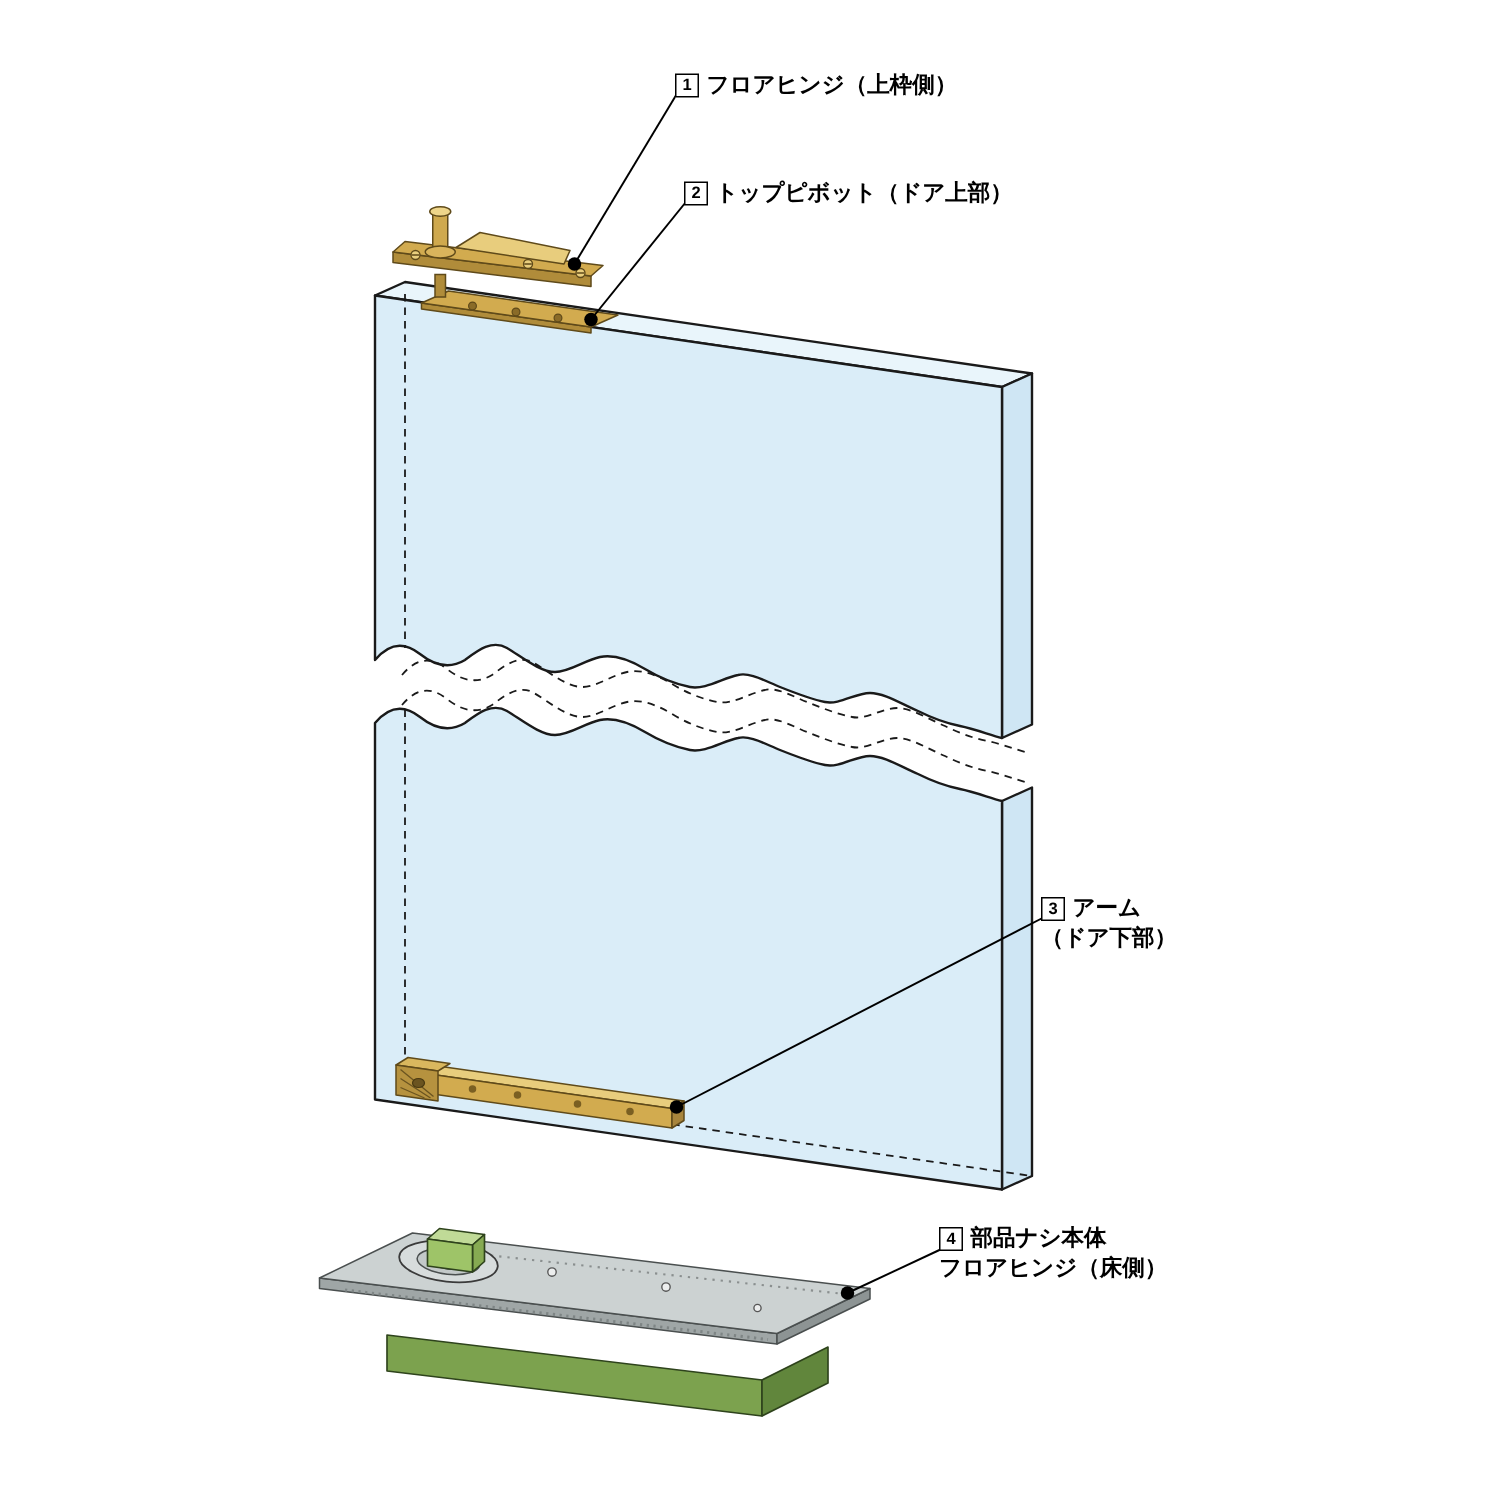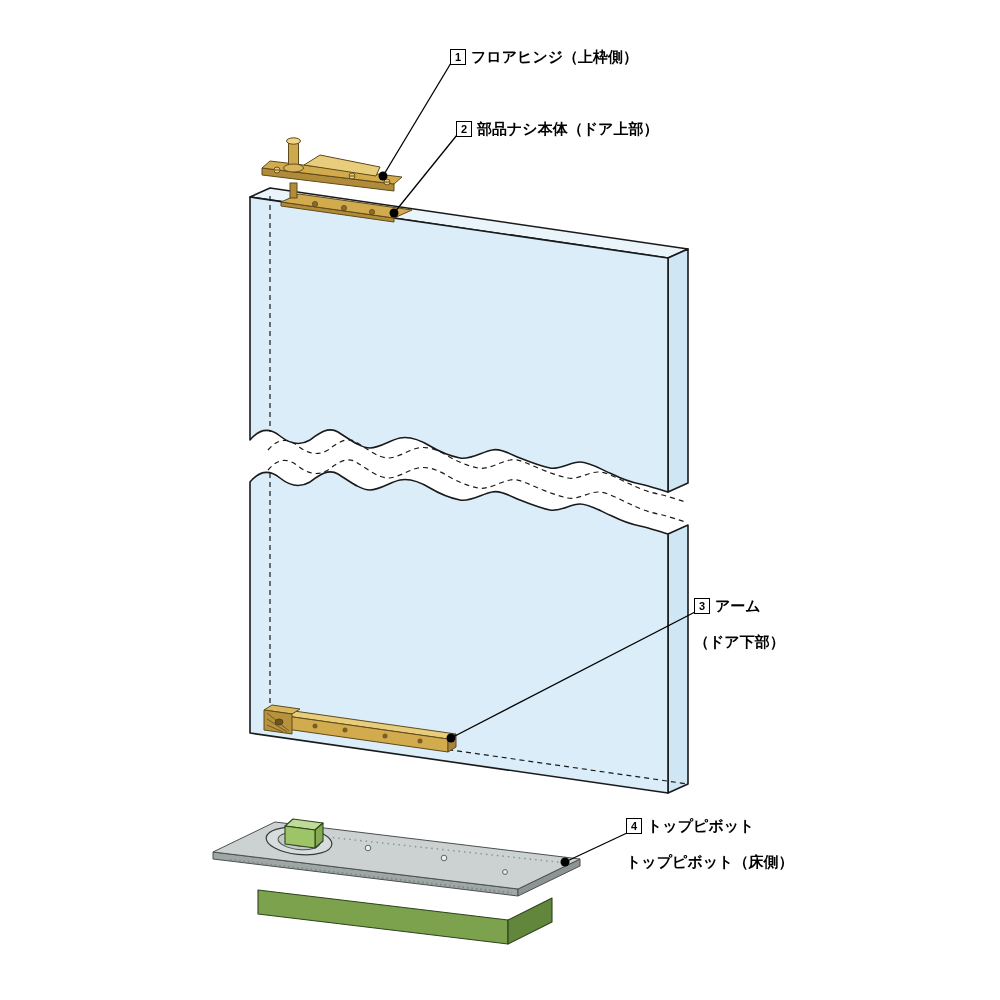--- a/index.html
+++ b/index.html
@@ -5,21 +5,21 @@
   html,body{margin:0;padding:0;background:#fff;}
   .stage{position:relative;width:1000px;height:1000px;background:#ffffff;overflow:hidden;
          font-family:"Liberation Sans","DejaVu Sans",sans-serif;}
   .stage svg{position:absolute;left:0;top:0;}
   .lbl{position:absolute;display:flex;flex-direction:column;color:#000;
        font-weight:600;font-size:15px;line-height:1.3;white-space:nowrap;}
   .lbl-row{display:flex;align-items:center;gap:5px;}
   .numbox{width:16px;height:16px;border:1.3px solid #000;box-sizing:border-box;
           display:flex;align-items:center;justify-content:center;
           font-size:11px;font-weight:700;background:#fff;flex:0 0 auto;}
-  .l2{margin-top:16px;}
+  .l2{margin-top:0;}
   .l2:empty{display:none;}
   .edge{stroke:#1a1a1a;stroke-width:1.6;stroke-linejoin:round;}
   .hidden-edge{stroke:#1a1a1a;stroke-width:1.2;fill:none;stroke-dasharray:5 4;}
   .leader{stroke:#000;stroke-width:1.3;}
   .brassline{stroke:#5f4a1a;stroke-width:1;stroke-linejoin:round;}
   .grayline{stroke:#4a4f4f;stroke-width:1;stroke-linejoin:round;}
   .greenline{stroke:#2e431c;stroke-width:1.1;stroke-linejoin:round;}
 </style>
 </head>
 <body>
@@ -115,34 +115,34 @@
   <div class="lbl-row">
     <span class="numbox">1</span>
     <span>フロアヒンジ（上枠側）</span>
   </div>
 
 </div>
 
 <div class="lbl" style="left:456px;top:119px;">
   <div class="lbl-row">
     <span class="numbox">2</span>
-    <span>部品ナシ本体（ドア上部）</span>
+    <span>トップピボット（ドア上部）</span>
   </div>
 
 </div>
 
 <div class="lbl" style="left:694px;top:596px;">
   <div class="lbl-row">
     <span class="numbox">3</span>
     <span>アーム</span>
   </div>
   <div class="l2">（ドア下部）</div>
 </div>
 
 <div class="lbl" style="left:626px;top:816px;">
   <div class="lbl-row">
     <span class="numbox">4</span>
-    <span>トップピボット</span>
+    <span>部品ナシ本体</span>
   </div>
-  <div class="l2">トップピボット（床側）</div>
+  <div class="l2">フロアヒンジ（床側）</div>
 </div>
 
 </div>
 
 </body></html>

